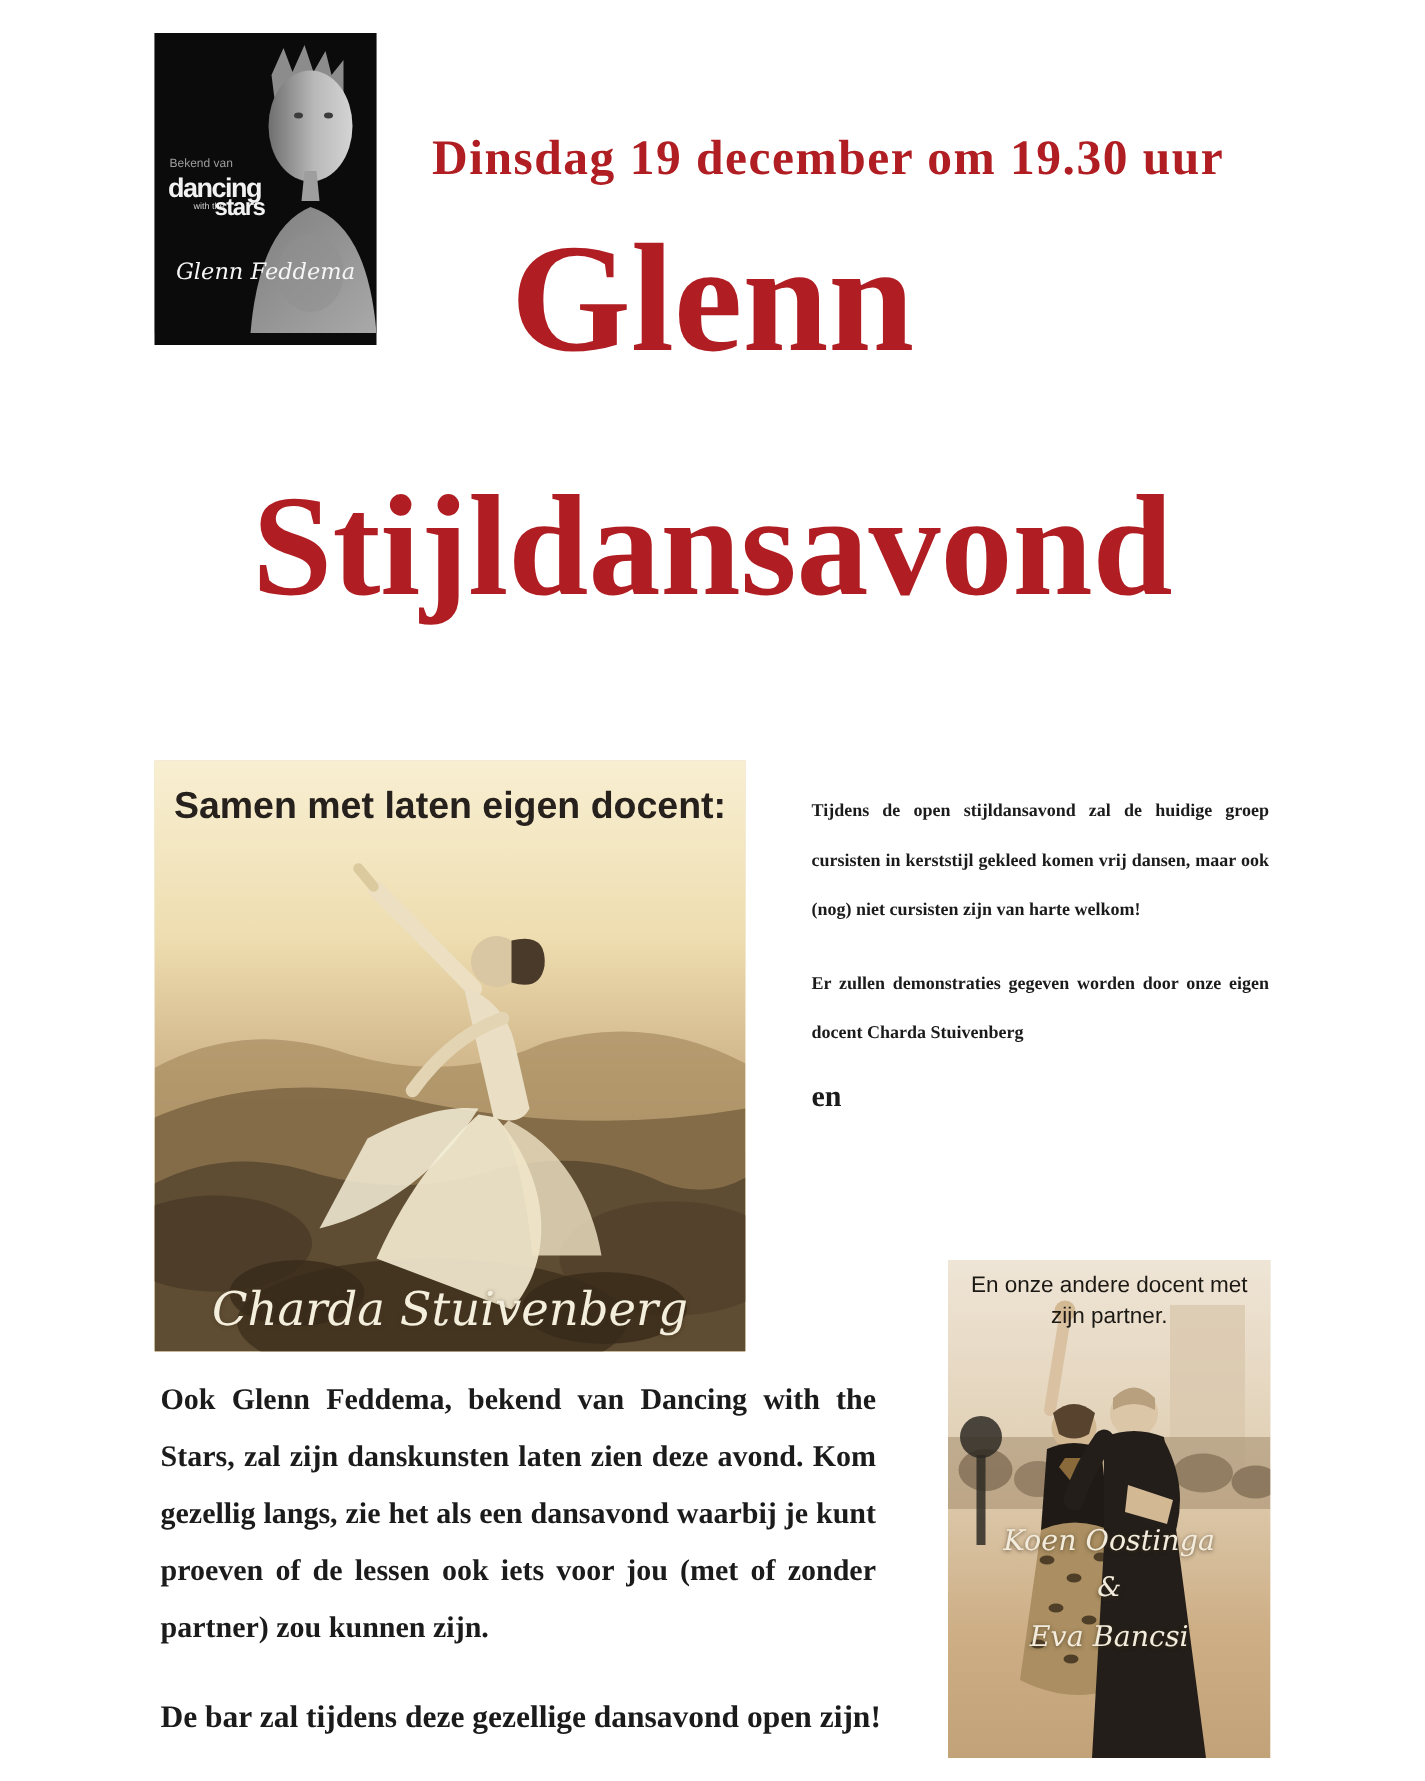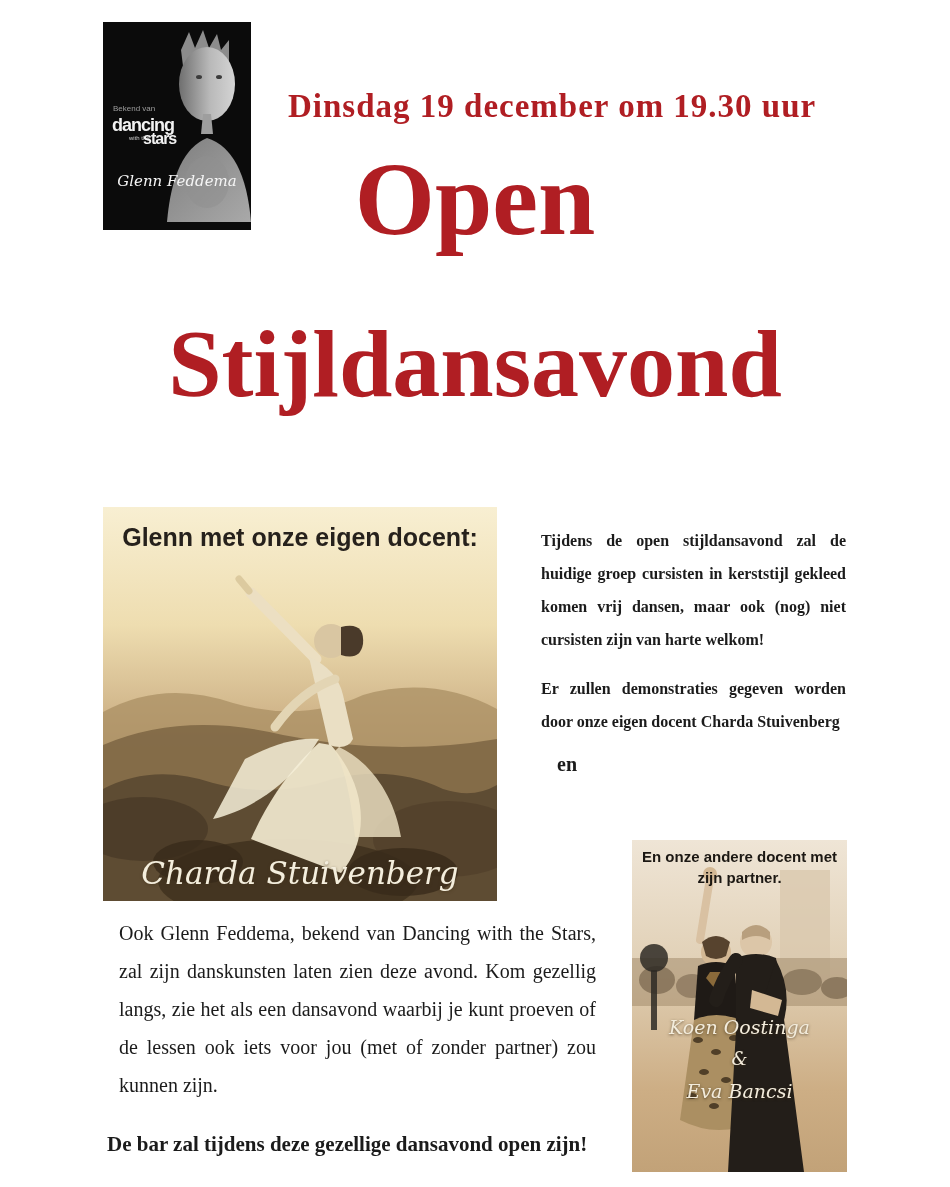--- a/index.html
+++ b/index.html
@@ -114,47 +114,46 @@
   
   .right-col {
     position: absolute;
     left: 541px; top: 524px;
     width: 305px;
     color: #1b1b1b;
   }
   .para {
     font-family: "Liberation Serif", serif;
     font-weight: bold;
-    font-size: 16px;
+    font-size: 12px;
     line-height: 33px;
     text-align: justify;
   }
   .para + .para { margin-top: 16px; }
   .conjunction {
     margin-top: 15px;
     font-family: "Liberation Serif", serif;
     font-weight: bold;
     font-size: 20px;
-    margin-left: 16px;
   }
 
   
   .koen-photo {
     position: absolute;
     left: 632px; top: 840px;
     width: 215px; height: 332px;
     overflow: hidden;
     background: #e9ddca;
   }
   .koen-photo svg { position: absolute; inset: 0; }
   .koen-caption {
     position: absolute; left: 8px; top: 6px;
     width: 199px; text-align: center;
     font-family: "Liberation Sans", sans-serif;
-    font-weight: bold;
+    font-weight: normal;
     font-size: 15px;
     line-height: 21px;
     color: #1c1813;
   }
   .koen-name, .koen-amp, .eva-name {
     position: absolute; left: 0;
     width: 100%; text-align: center;
     font-family: "DejaVu Serif", serif;
     font-style: italic;
     font-size: 19px;
@@ -165,26 +164,25 @@
   .koen-name { top: 176px; }
   .koen-amp  { top: 208px; font-size: 18px; }
   .eva-name  { top: 240px; }
 
   
   .bottom-para {
     position: absolute;
     left: 107px; top: 914px;
     width: 477px;
     font-family: "Liberation Serif", serif;
-    font-weight: normal;
+    font-weight: bold;
     font-size: 20px;
     line-height: 38px;
     text-align: justify;
     color: #1b1b1b;
-    margin-left: 12px;
   }
   .bar-line {
     position: absolute;
     left: 107px; top: 1132px;
     width: 520px;
     font-family: "Liberation Serif", serif;
     font-weight: bold;
     font-size: 21px;
     color: #1b1b1b;
     white-space: nowrap;
@@ -218,21 +216,21 @@
       <ellipse cx="104" cy="160" rx="22" ry="26" fill="#8f8f8f" opacity="0.55"></ellipse>
     </svg>
     <div class="glenn-bekend">Bekend van</div>
     <div class="glenn-logo1">dancing</div>
     <div class="glenn-logo-mid">with the</div>
     <div class="glenn-logo2">stars</div>
     <div class="glenn-sig">Glenn Feddema</div>
   </div>
 
   <div class="hand date-line">Dinsdag 19 december om 19.30 uur</div>
-  <div class="hand title-open">Open</div>
+  <div class="hand title-open">Glenn</div>
   <div class="hand title-stijl">Stijldansavond</div>
 
   <div class="charda-photo">
     <svg viewBox="0 0 394 394" width="394" height="394" preserveAspectRatio="none">
       <defs>
         <linearGradient id="csky" x1="0" y1="0" x2="0" y2="1">
           <stop offset="0" stop-color="#f8efd2"></stop>
           <stop offset="0.3" stop-color="#eeddb0"></stop>
           <stop offset="0.55" stop-color="#cdb186"></stop>
           <stop offset="1" stop-color="#806a4a"></stop>
@@ -251,21 +249,21 @@
       <path d="M213,152 L148,86" stroke="#ecdfc2" stroke-width="11" stroke-linecap="round"></path>
       <path d="M146,84 l-10,-12" stroke="#dcca9f" stroke-width="7" stroke-linecap="round"></path>
       <circle cx="228" cy="134" r="17" fill="#d9c6a2"></circle>
       <path d="M238,120 q24,-6 22,17 q-3,17 -22,11 Z" fill="#4a3a2a"></path>
       <path d="M206,150 Q234,162 240,188 L250,232 Q244,244 226,238 Z" fill="#eadfc4"></path>
       <path d="M232,172 q-34,12 -60,48" stroke="#e3d5b4" stroke-width="9" fill="none" stroke-linecap="round"></path>
       <path d="M228,238 C266,282 266,334 238,366 L148,332 C170,282 198,252 216,236 Z" fill="#f0e7cd" opacity="0.93"></path>
       <path d="M216,232 C192,272 152,302 110,312 L142,252 C172,236 196,230 216,232 Z" fill="#f5eed8" opacity="0.85"></path>
       <path d="M236,240 C270,256 292,292 298,330 L252,330 C248,292 242,262 232,244 Z" fill="#efe4c6" opacity="0.8"></path>
     </svg>
-    <div class="charda-caption">Glenn met onze eigen docent:</div>
+    <div class="charda-caption">Samen met laten eigen docent:</div>
     <div class="charda-sig">Charda Stuivenberg</div>
   </div>
 
   <div class="right-col">
     <p class="para">Tijdens de open stijldansavond zal de huidige groep cursisten in kerststijl gekleed komen vrij dansen, maar ook (nog) niet cursisten zijn van harte welkom!</p>
     <p class="para">Er zullen demonstraties gegeven worden door onze eigen docent Charda Stuivenberg</p>
     <p class="conjunction">en</p>
   </div>
 
   <div class="koen-photo">

